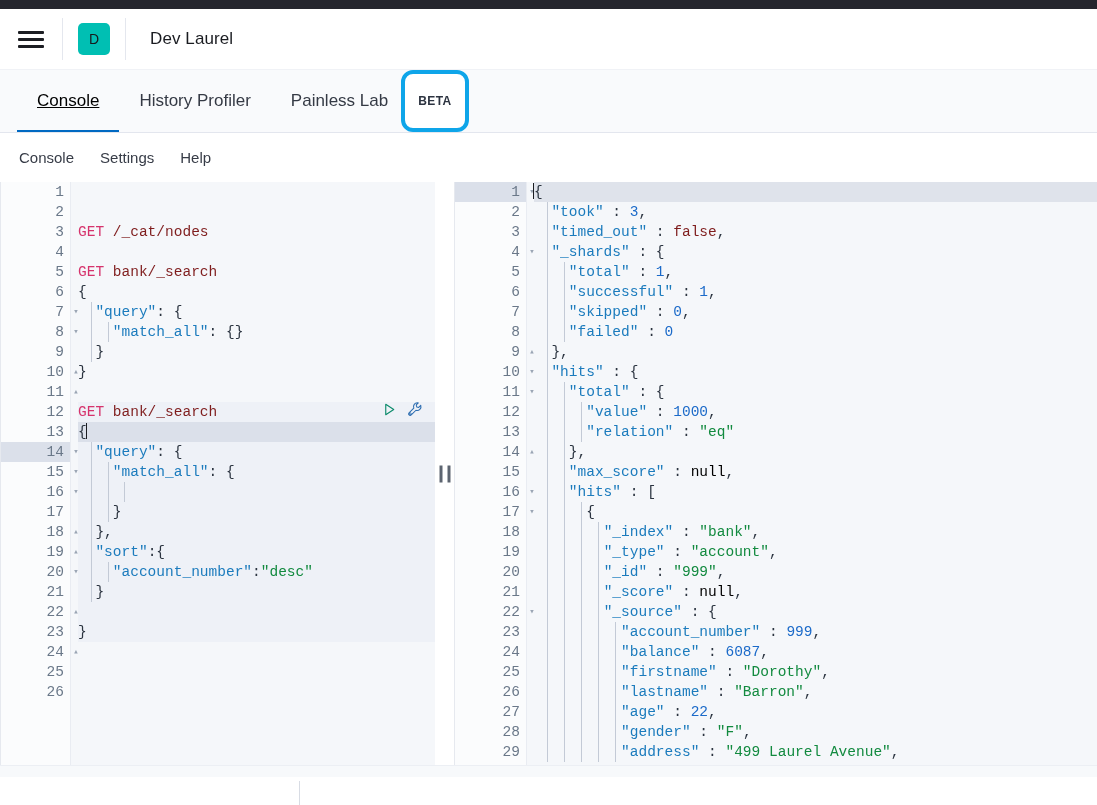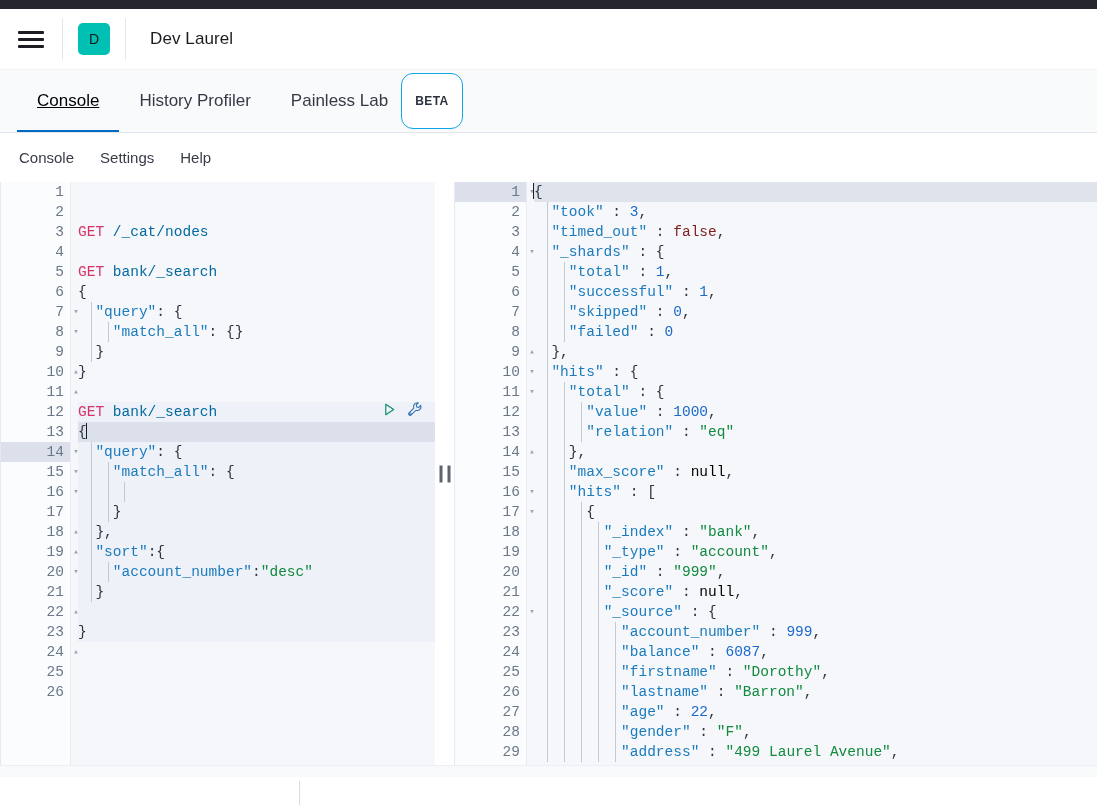--- a/index.html
+++ b/index.html
@@ -84,21 +84,21 @@
   .tab.active { color: #000000; text-decoration: underline; }
   .tab.active::after {
     content: "";
     position: absolute;
     left: 0; right: 0; bottom: 0;
     height: 2px;
     background: #0069c2;
   }
   .beta-pill {
     margin-left: 13px;
-    border: 1px solid #0ea5e9;
+    border: 4px solid #0ea5e9;
     border-radius: 12px;
     padding: 20px 13px;
     font-size: 12px;
     font-weight: bold;
     letter-spacing: .4px;
     color: #2c3340;
     background: #ffffff;
   }
 
   
@@ -181,21 +181,21 @@
     white-space: pre;
     position: relative;
     color: #23272e;
   }
   .cl.sel  { background: #eef1f7; }
   .cl.act  { background: #dbe0ea; }
   .cl.hl1  { background: #dfe3eb; }
 
   
   .t-method { color: #d6336c; }
-  .t-url    { color: #0369a1; }
+  .t-url    { color: #7f1d1d; }
   .t-key    { color: #1b7bbd; }
   .t-str    { color: #128a3f; }
   .t-num    { color: #1b6ac9; }
   .t-bool   { color: #7f1d1d; }
   .t-null   { color: #000000; }
   .t-punc   { color: #2b3440; }
 
   .iguide {
     display: inline-block;
     width: 0;

